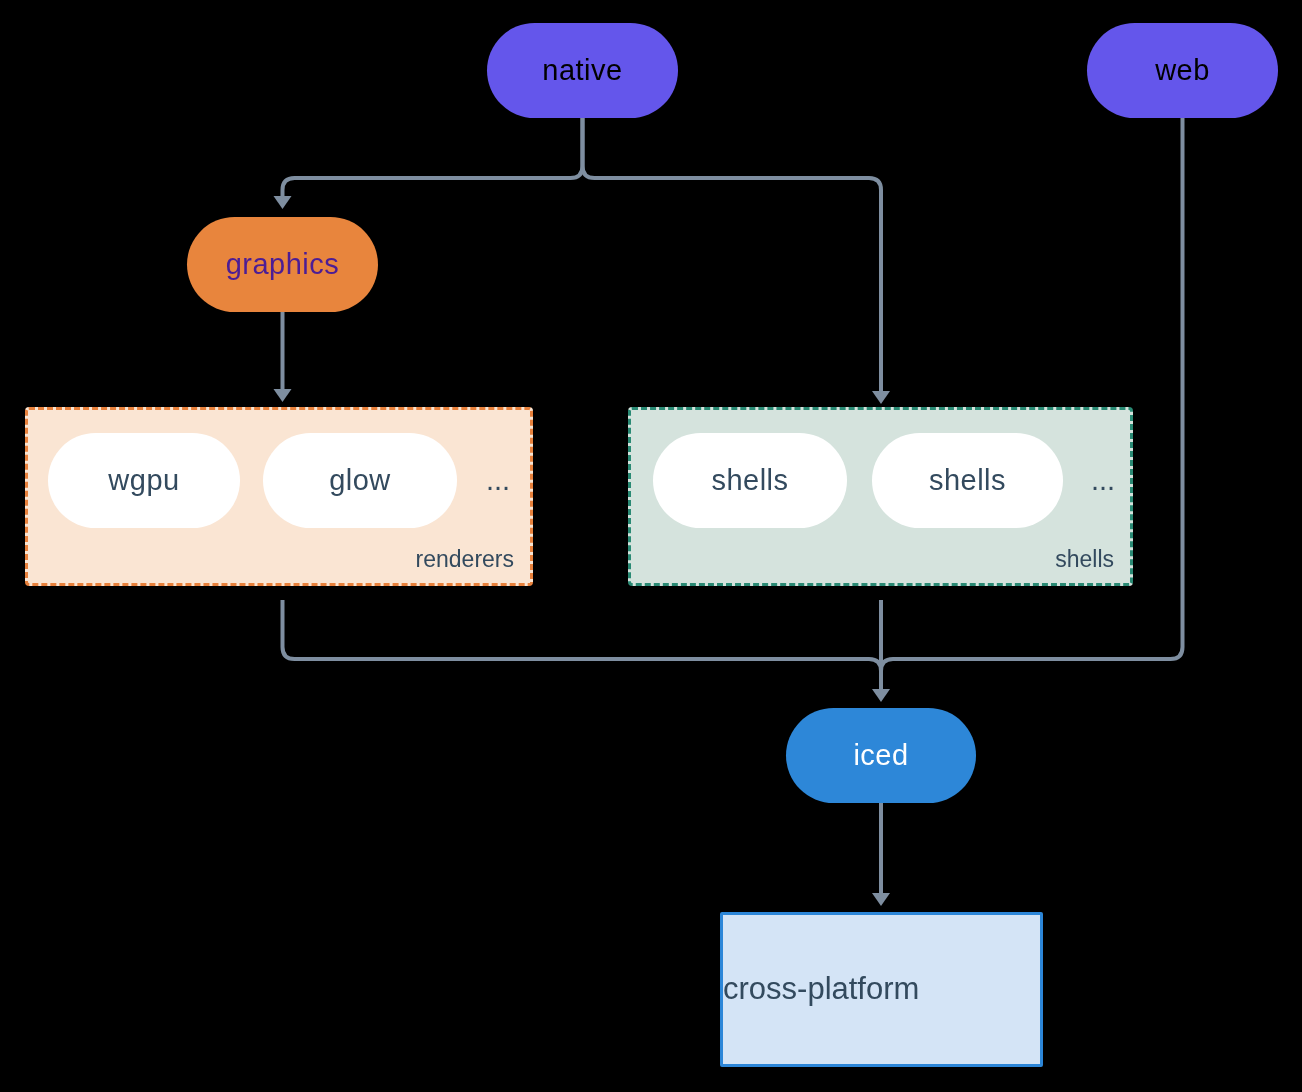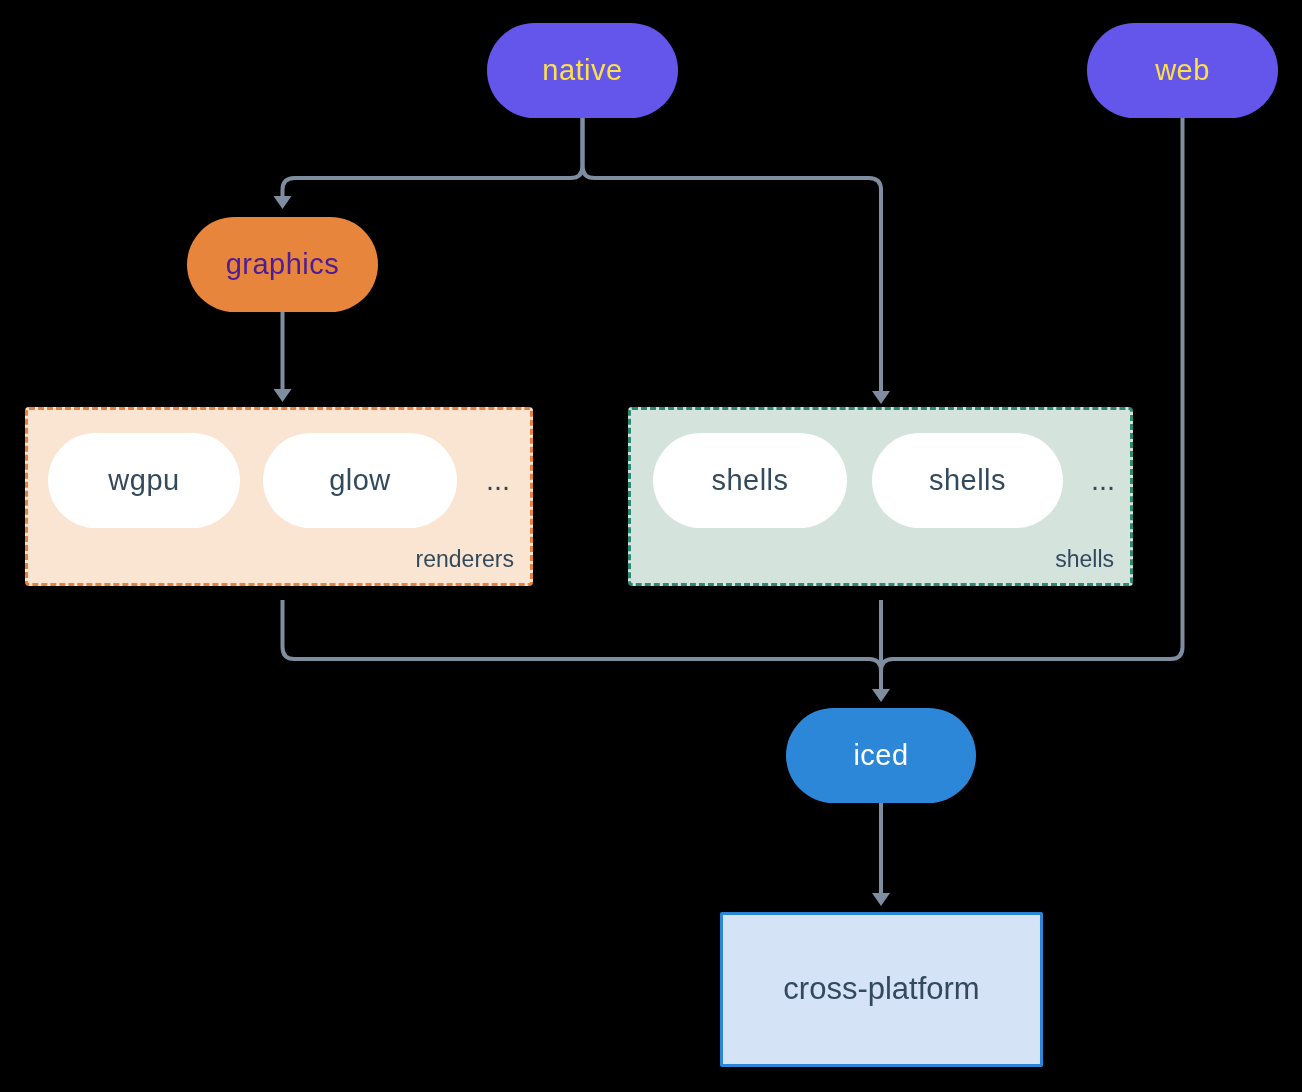--- a/index.html
+++ b/index.html
@@ -19,21 +19,21 @@
   .pill {
     position: absolute;
     height: 95px;
     border-radius: 47.5px;
     display: flex;
     align-items: center;
     justify-content: center;
     font-size: 29px;
     letter-spacing: 0.5px;
   }
-  .pill-purple { background: #6456EB; color: #fde047; }
+  .pill-purple { background: #6456EB; color: #000000; }
   .pill-orange { background: #E8853D; color: #4c1d95; }
   .pill-blue   { background: #2D87D8; color: #ffffff; }
   .pill-white  { background: #FFFFFF; color: #334A5E; }
 
   .group {
     position: absolute;
     top: 407px;
     height: 179px;
     border-radius: 4px;
   }
@@ -69,21 +69,21 @@
     position: absolute;
     left: 720px;
     top: 912px;
     width: 323px;
     height: 155px;
     background: #D4E4F6;
     border: 3px solid #2C86D8;
     border-radius: 2px;
     display: flex;
     flex-direction: column;
-    align-items: center;
+    align-items: flex-start;
     justify-content: center;
     font-size: 31px;
     line-height: 1.5;
     color: #334A5E;
   }
 </style>
 </head>
 <body>
 
 <div class="canvas">

